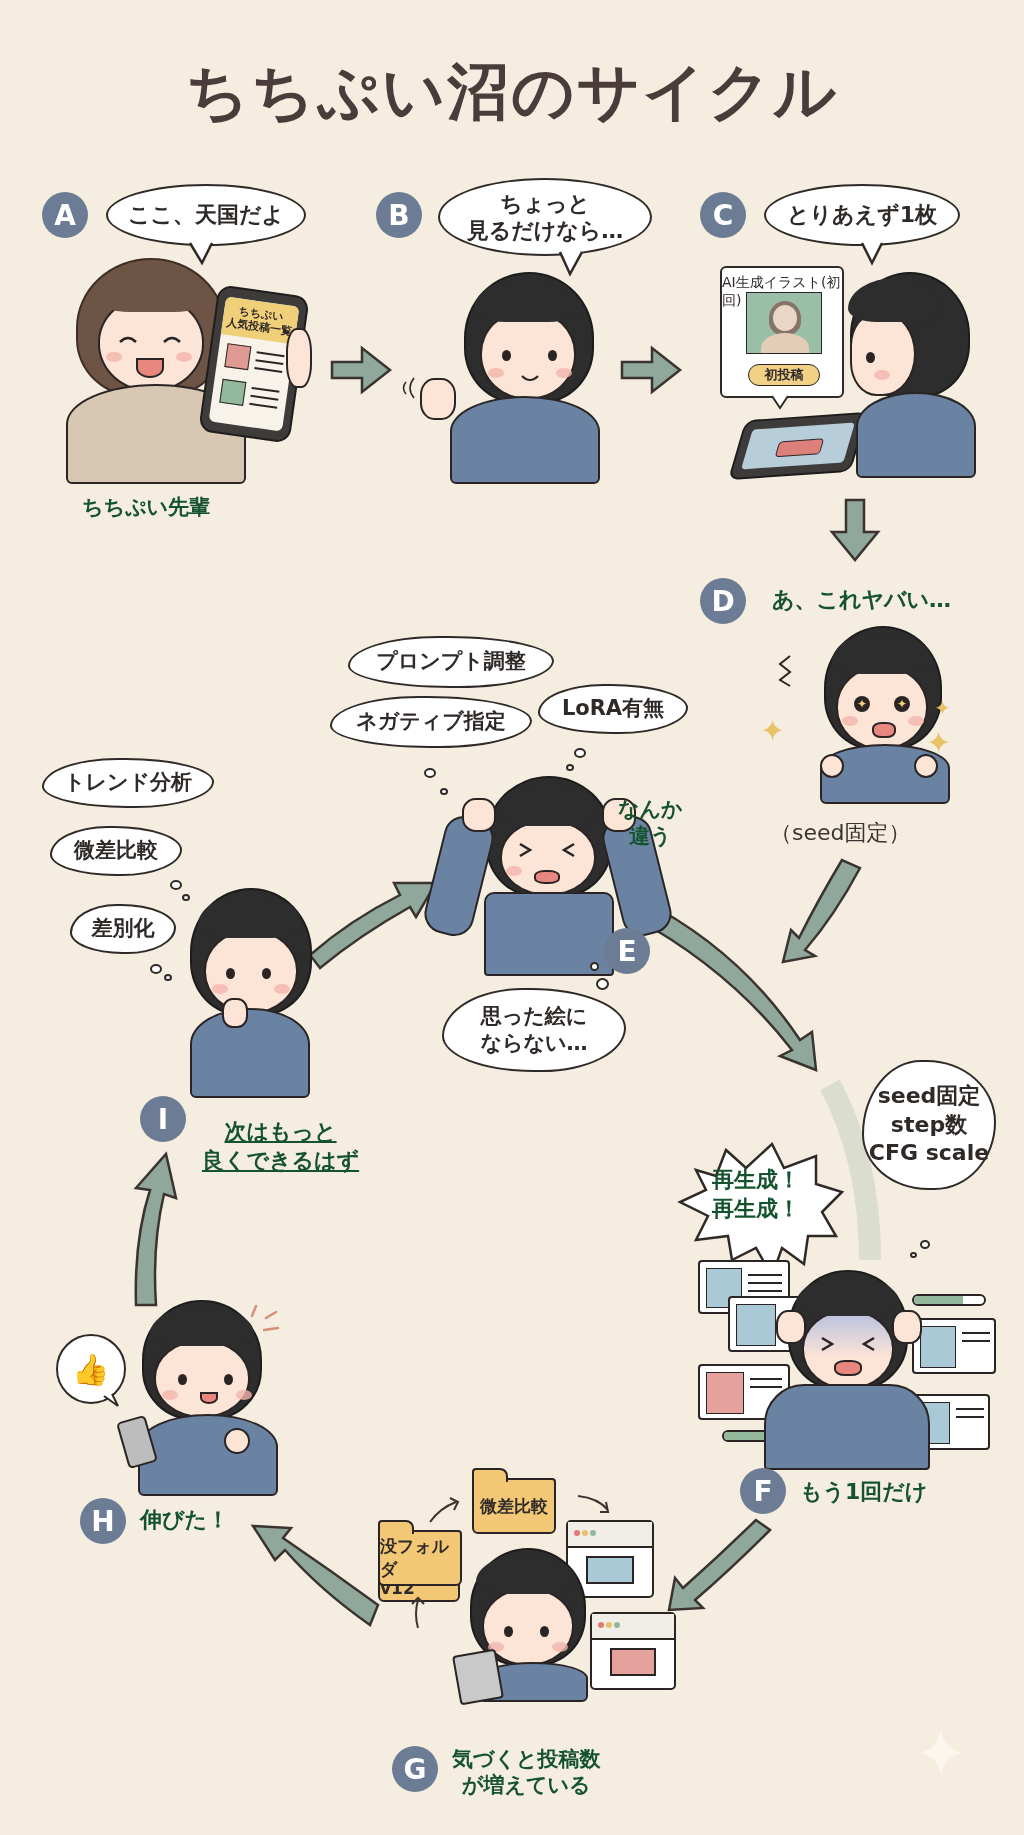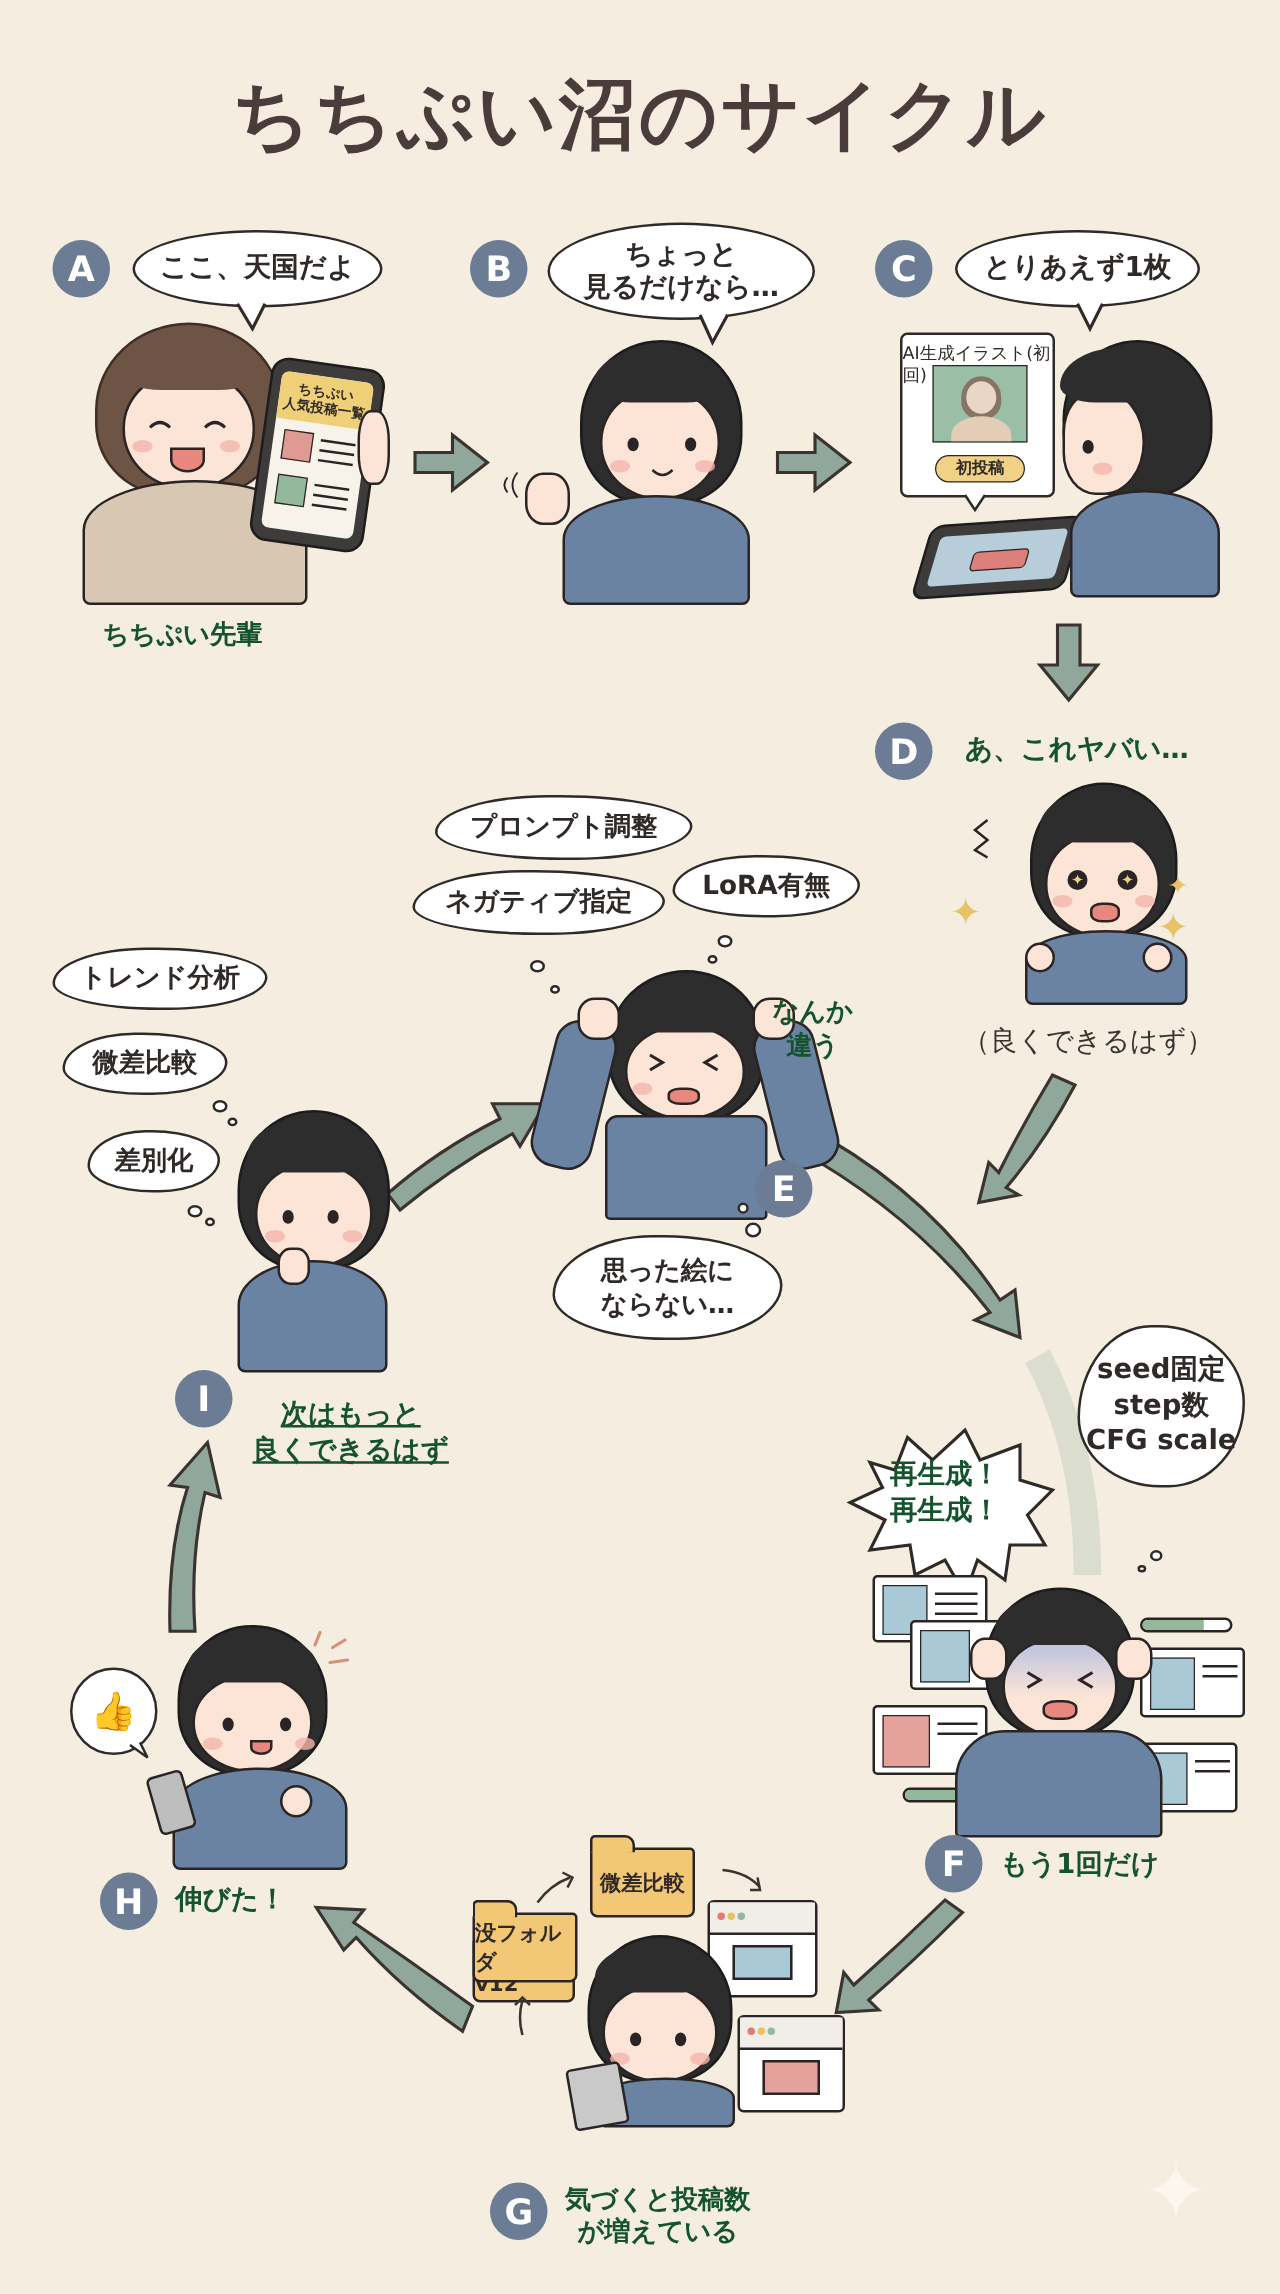--- a/index.html
+++ b/index.html
@@ -228,21 +228,21 @@
   <div class="body" style="left:30px;top:118px;width:130px;height:60px;"></div>
   <div class="hand" style="left:30px;top:128px;width:24px;height:24px;border-radius:50%;"></div>
   <div class="hand" style="left:124px;top:128px;width:24px;height:24px;border-radius:50%;"></div>
 </div>
 <div class="sparkle" style="left:760px;top:716px;">✦</div>
 <div class="sparkle" style="left:926px;top:728px;">✦</div>
 <div class="sparkle" style="left:934px;top:698px;font-size:20px;">✦</div>
 <svg width="20" height="34" style="left:776px;top:654px;">
     <path d="M14 2 L4 10 L14 18 L4 26 L14 32" fill="none" stroke="#2a2424" stroke-width="2"></path>
   </svg>
-<div class="sublabel" style="left:770px;top:818px;">（良くできるはず）</div>
+<div class="sublabel" style="left:770px;top:818px;">（seed固定）</div>
 
 <div class="cloud scallop" style="left:348px;top:636px;width:206px;height:52px;">
   <span>プロンプト調整</span>
 </div>
 <div class="cloud scallop" style="left:330px;top:696px;width:202px;height:52px;">
   <span>ネガティブ指定</span>
 </div>
 <div class="cloud scallop" style="left:538px;top:684px;width:150px;height:50px;">
   <span>LoRA有無</span>
 </div>

